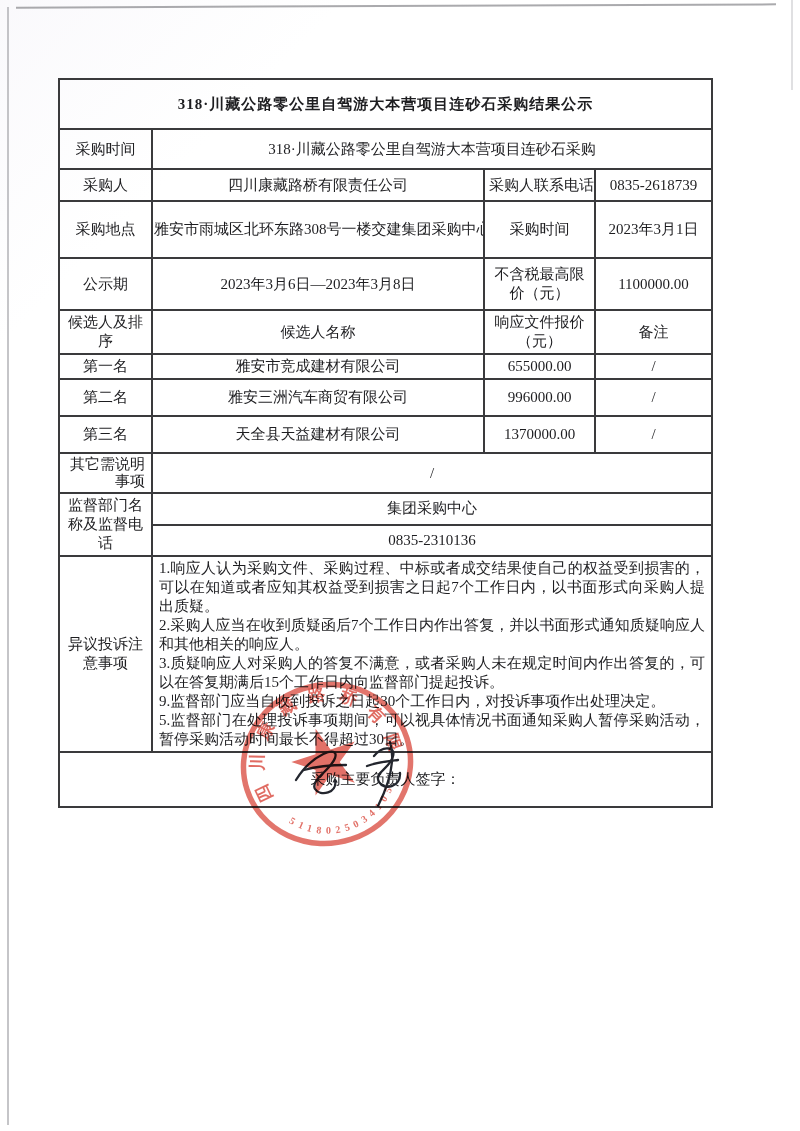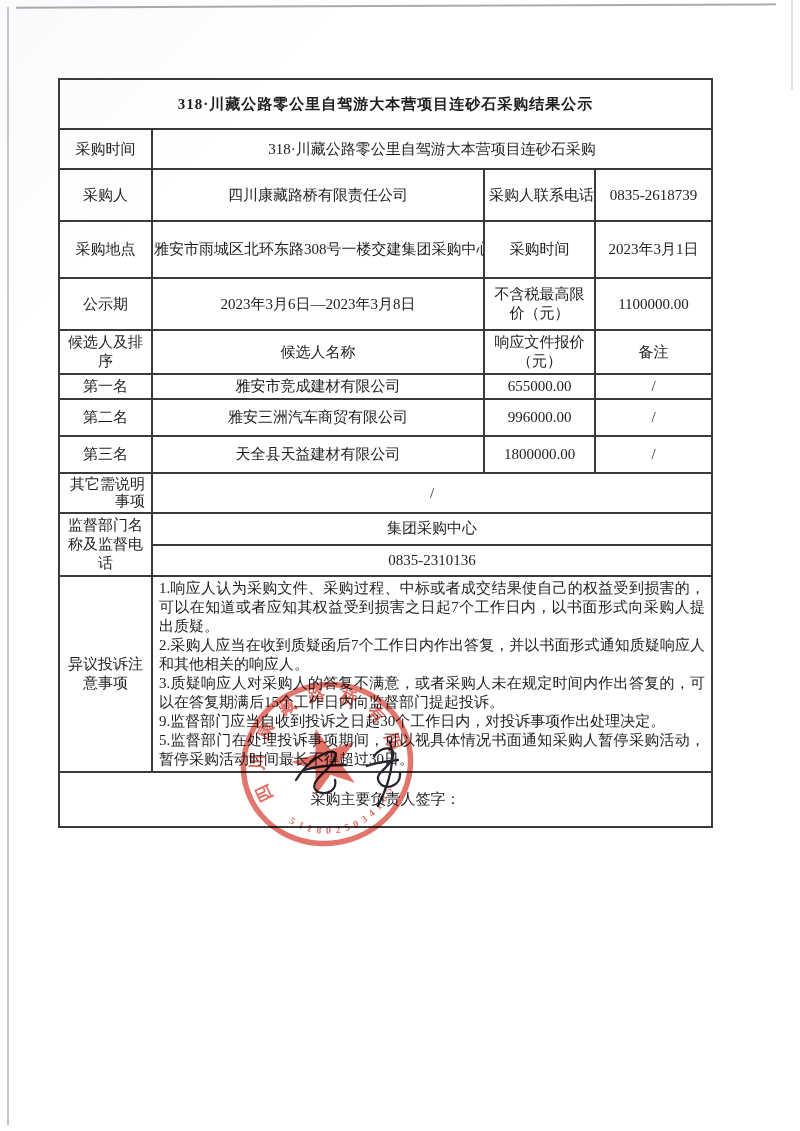--- a/index.html
+++ b/index.html
@@ -102,21 +102,21 @@
   <tbody>
       <tr style="height:50px">
     <td colspan="4" class="title-cell">318·川藏公路零公里自驾游大本营项目连砂石采购结果公示</td>
   </tr>
 
   <tr style="height:40px">
     <td class="label-cell">采购时间</td>
     <td colspan="3">318·川藏公路零公里自驾游大本营项目连砂石采购</td>
   </tr>
 
-  <tr style="height:52px">
+  <tr style="height:32px">
     <td class="label-cell">采购人</td>
     <td>四川康藏路桥有限责任公司</td>
     <td class="small-head nowrap" style="padding:2px 4px">采购人联系电话</td>
     <td class="nowrap">0835-2618739</td>
   </tr>
 
   <tr style="height:22px">
     <td class="label-cell">采购地点</td>
     <td class="value-long" style="padding:2px 1px">雅安市雨城区北环东路308号一楼交建集团采购中心</td>
     <td>采购时间</td>
@@ -147,21 +147,21 @@
   <tr style="height:37px">
     <td>第二名</td>
     <td>雅安三洲汽车商贸有限公司</td>
     <td>996000.00</td>
     <td>/</td>
   </tr>
 
   <tr style="height:37px">
     <td>第三名</td>
     <td>天全县天益建材有限公司</td>
-    <td>1800000.00</td>
+    <td>1370000.00</td>
     <td>/</td>
   </tr>
 
   <tr style="height:38px">
     <td class="label-cell" style="line-height:17px; text-align:right; padding:2px 6px">其它需说明事项</td>
     <td colspan="3">/</td>
   </tr>
 
   <tr style="height:29px">
     <td rowspan="2" class="label-cell">监督部门名称及监督电话</td>

